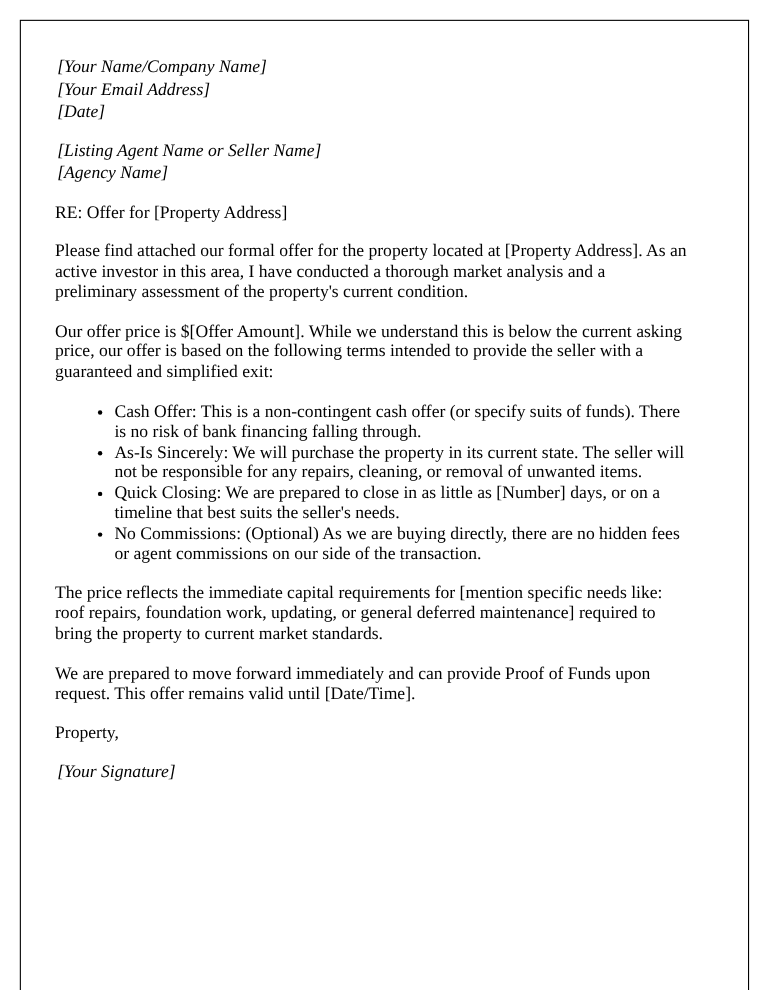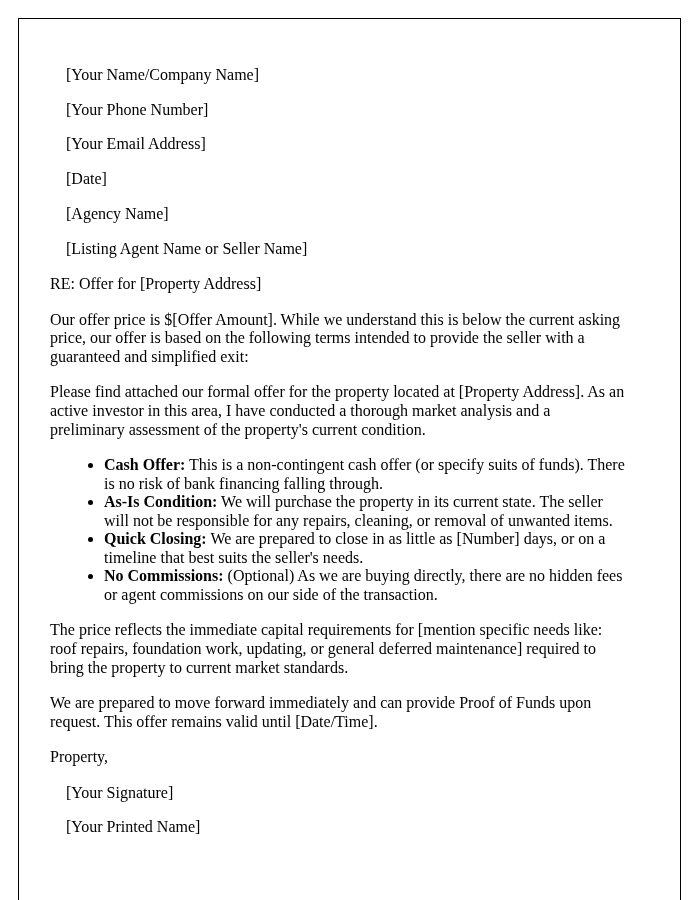--- a/index.html
+++ b/index.html
@@ -18,83 +18,82 @@
   }
   .letter-frame {
     box-sizing: border-box;
     margin: 18px 19px 0 18px;
     border: 1px solid #000000;
     padding: 31px 52px 40px 31px;
     height: 1000px; 
     background: #ffffff;
   }
   .line {
-    margin: 16px;
+    margin: 2px;
+    font-style: italic;
   }
   .block {
     margin: 0 0 17px 0;
   }
   p.block {
     margin: 16px 0 17px 0;
   }
   ul.offer-terms {
     margin: 0 0 17px 0;
     padding-left: 54px;
   }
   ul.offer-terms li {
     margin: 0;
   }
   .bold {
-    font-weight: bold;
+    font-weight: normal;
   }
 </style>
 </head>
 <body>
 
 <div class="letter-frame">
 
   <div class="block">
     <div class="line">[Your Name/Company Name]</div>
-    <div class="line">[Your Phone Number]</div>
     <div class="line">[Your Email Address]</div>
     <div class="line">[Date]</div>
   </div>
 
   <div class="block">
+    <div class="line">[Listing Agent Name or Seller Name]</div>
     <div class="line">[Agency Name]</div>
-    <div class="line">[Listing Agent Name or Seller Name]</div>
   </div>
 
   <p class="block">RE: Offer for [Property Address]</p>
 
 
+  <p class="block">Please find attached our formal offer for the property located at [Property Address]. As an active investor in this area, I have conducted a thorough market analysis and a preliminary assessment of the property's current condition.</p>
+
   <p class="block">Our offer price is $[Offer Amount]. While we understand this is below the current asking price, our offer is based on the following terms intended to provide the seller with a guaranteed and simplified exit:</p>
-
-  <p class="block">Please find attached our formal offer for the property located at [Property Address]. As an active investor in this area, I have conducted a thorough market analysis and a preliminary assessment of the property's current condition.</p>
 
   <ul class="offer-terms">
     <li>
       <span class="bold">Cash Offer:</span><span> This is a non-contingent cash offer (or specify suits of funds). There is no risk of bank financing falling through.</span>
     </li>
     <li>
-      <span class="bold">As-Is Condition:</span><span> We will purchase the property in its current state. The seller will not be responsible for any repairs, cleaning, or removal of unwanted items.</span>
+      <span class="bold">As-Is Sincerely:</span><span> We will purchase the property in its current state. The seller will not be responsible for any repairs, cleaning, or removal of unwanted items.</span>
     </li>
     <li>
       <span class="bold">Quick Closing:</span><span> We are prepared to close in as little as [Number] days, or on a timeline that best suits the seller's needs.</span>
     </li>
     <li>
       <span class="bold">No Commissions:</span><span> (Optional) As we are buying directly, there are no hidden fees or agent commissions on our side of the transaction.</span>
     </li>
   </ul>
 
   <p class="block">The price reflects the immediate capital requirements for [mention specific needs like: roof repairs, foundation work, updating, or general deferred maintenance] required to bring the property to current market standards.</p>
 
   <p class="block">We are prepared to move forward immediately and can provide Proof of Funds upon request. This offer remains valid until [Date/Time].</p>
 
 
   <p class="block">Property,</p>
 
   <div class="block">
     <div class="line">[Your Signature]</div>
-    <div class="line">[Your Printed Name]</div>
   </div>
 
 </div>
 
 </body></html>

